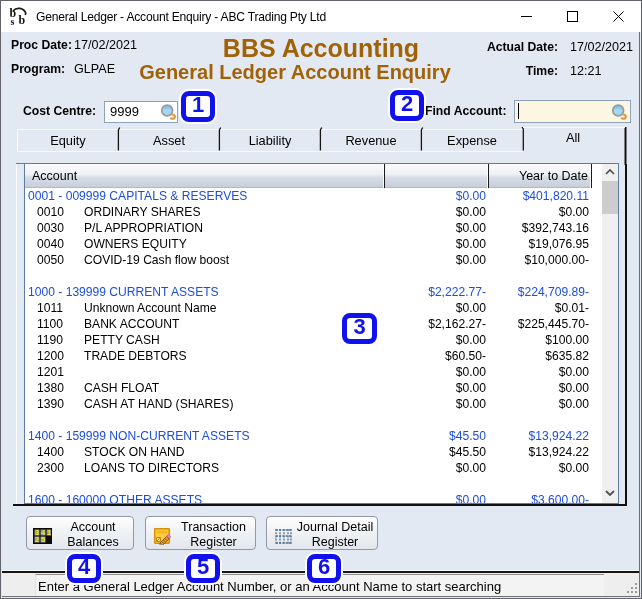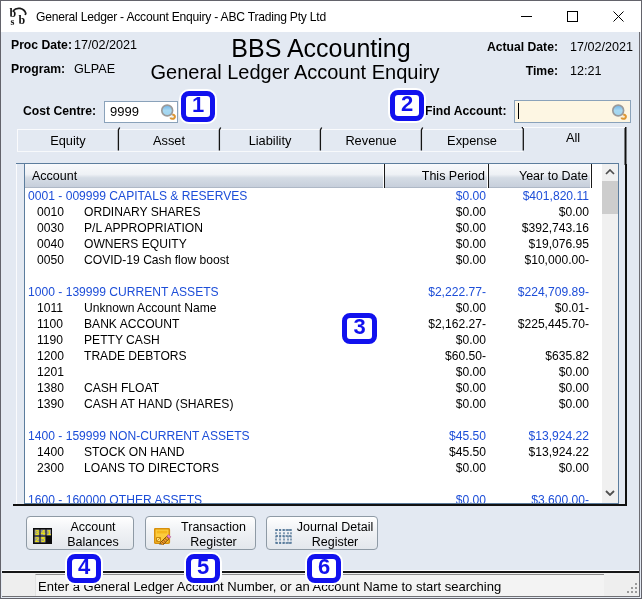--- a/index.html
+++ b/index.html
@@ -10,21 +10,21 @@
   background:#e3e9f2; border:1px solid #63636b;
 }
 .abs { position:absolute; }
 
 #titlebar { position:absolute; left:0; top:0; width:640px; height:31px; background:#fff; }
 #title-text { position:absolute; left:35px; top:9px; font-size:12.1px; letter-spacing:-0.22px; color:#000; white-space:nowrap; }
 .capbtn { position:absolute; top:0; width:46px; height:31px; }
 
 .hlabel { font-weight:bold; font-size:12.2px; color:#000; }
 .hval { font-size:12.6px; color:#000; }
-.navy { color:#000000; font-weight:normal; }
+.navy { color:#a16207; font-weight:bold; }
 
 .field { position:absolute; background:#fff; border:1.5px solid #8aa2ba; }
 
 .callout {
   position:absolute; background:#fff; border:5px solid #1111ee; border-radius:8px;
   box-shadow:0 0 0 2px #fff;
   color:#1111ee; font-weight:bold; font-size:22px; text-align:center;
   font-family:"Liberation Sans", sans-serif;
 }
 
@@ -135,21 +135,20 @@
   </div>
 
   <div class="abs" style="left:15px;top:162px;width:9px;height:1px;background:#5c7d9d"></div>
   <div class="abs" style="left:15px;top:163px;width:1px;height:340px;background:#fafbfd"></div>
   <div class="abs" style="left:624px;top:163px;width:2px;height:342px;background:#111"></div>
   <div class="abs" style="left:12px;top:503px;width:614px;height:2px;background:#111"></div>
 
   <div id="grid" style="overflow:hidden">
     <div id="ghead">
       <div class="abs" style="left:7px;top:5px;font-size:12.5px">Account</div>
-      <div class="abs" style="left:340px;top:5px;font-size:12.5px;width:120px;text-align:right">This Period</div>
       <div class="abs" style="left:443px;top:5px;font-size:12.5px;width:120px;text-align:right">Year to Date</div>
       <div class="gsepw" style="left:358px"></div>
         <div class="gsep" style="left:359px"></div>
       <div class="gsepw" style="left:462px"></div>
         <div class="gsep" style="left:463px"></div>
       <div class="gsepw" style="left:565px"></div>
         <div class="gsep" style="left:566px"></div>
     </div>
     <div id="rows">
       <div class="row brow" style="top:24px">
@@ -195,20 +194,21 @@
       <div class="row" style="top:152px">
           <span class="num">1100</span>
           <span class="nam">BANK ACCOUNT</span>
           <span class="v1">$2,162.27-</span>
           <span class="v2">$225,445.70-</span>
         </div>
       <div class="row" style="top:168px">
           <span class="num">1190</span>
           <span class="nam">PETTY CASH</span>
           <span class="v1">$0.00</span>
+          <span class="v2">$100.00</span>
         </div>
       <div class="row" style="top:184px">
           <span class="num">1200</span>
           <span class="nam">TRADE DEBTORS</span>
           <span class="v1">$60.50-</span>
           <span class="v2">$635.82</span>
         </div>
       <div class="row" style="top:200px">
           <span class="num">1201</span>
           <span class="v1">$0.00</span>

